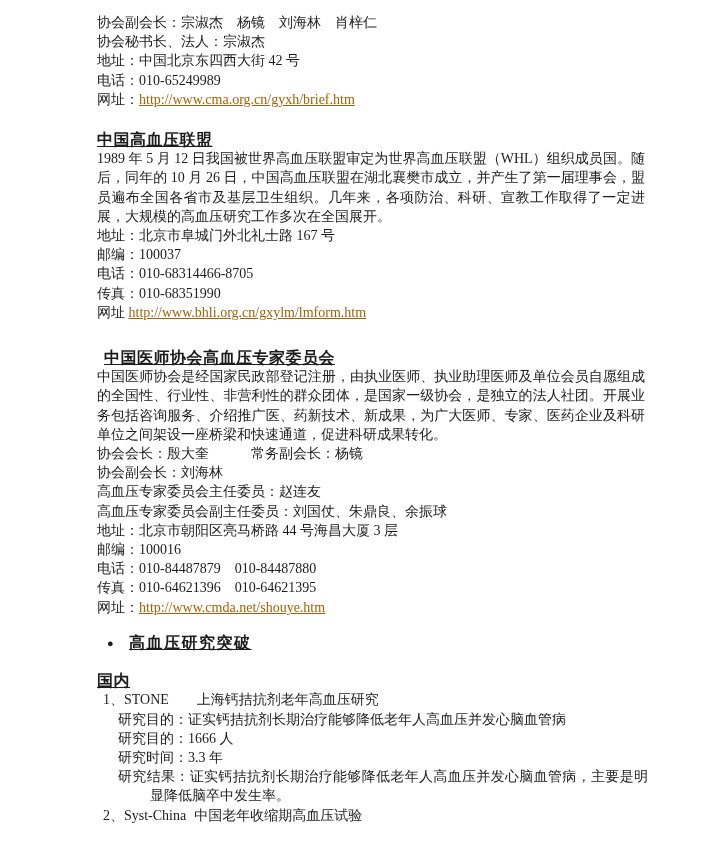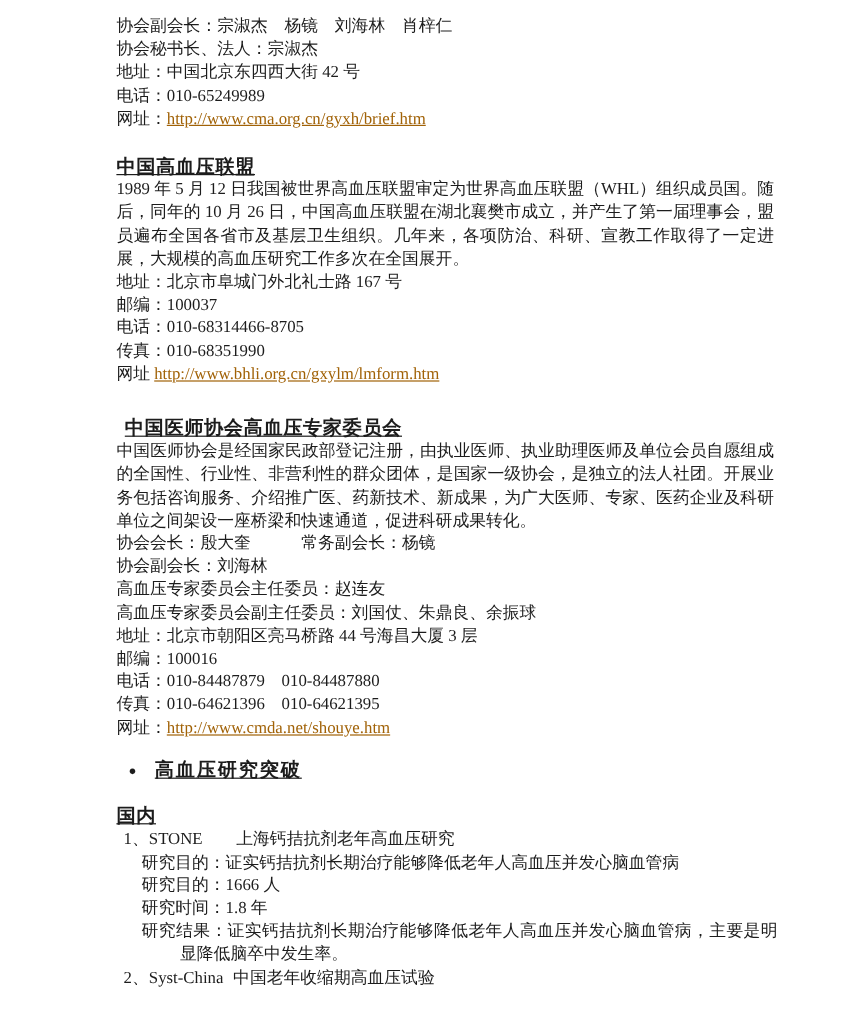--- a/index.html
+++ b/index.html
@@ -98,21 +98,21 @@
       <span class="li-num">1、</span><span class="li-code">STONE</span><span class="gap-wide">上海钙拮抗剂老年高血压研究</span>
     </div>
 
     <div class="detail">
       <span>研究目的：</span><span>证实钙拮抗剂长期治疗能够降低老年人高血压并发心脑血管病</span>
     </div>
     <div class="detail">
       <span>研究目的：</span><span>1666 人</span>
     </div>
     <div class="detail">
-      <span>研究时间：</span><span>1.8 年</span>
+      <span>研究时间：</span><span>3.3 年</span>
     </div>
     <div class="detail">
       <span>研究结果：</span><span>证实钙拮抗剂长期治疗能够降低老年人高血压并发心脑血管病，主要是明显降低脑卒中发生率。</span>
     </div>
 
     <div class="li-row">
       <span class="li-num">2、</span><span class="li-code">Syst-China</span><span class="gap-small">中国老年收缩期高血压试验</span>
     </div>
   </div>
 

